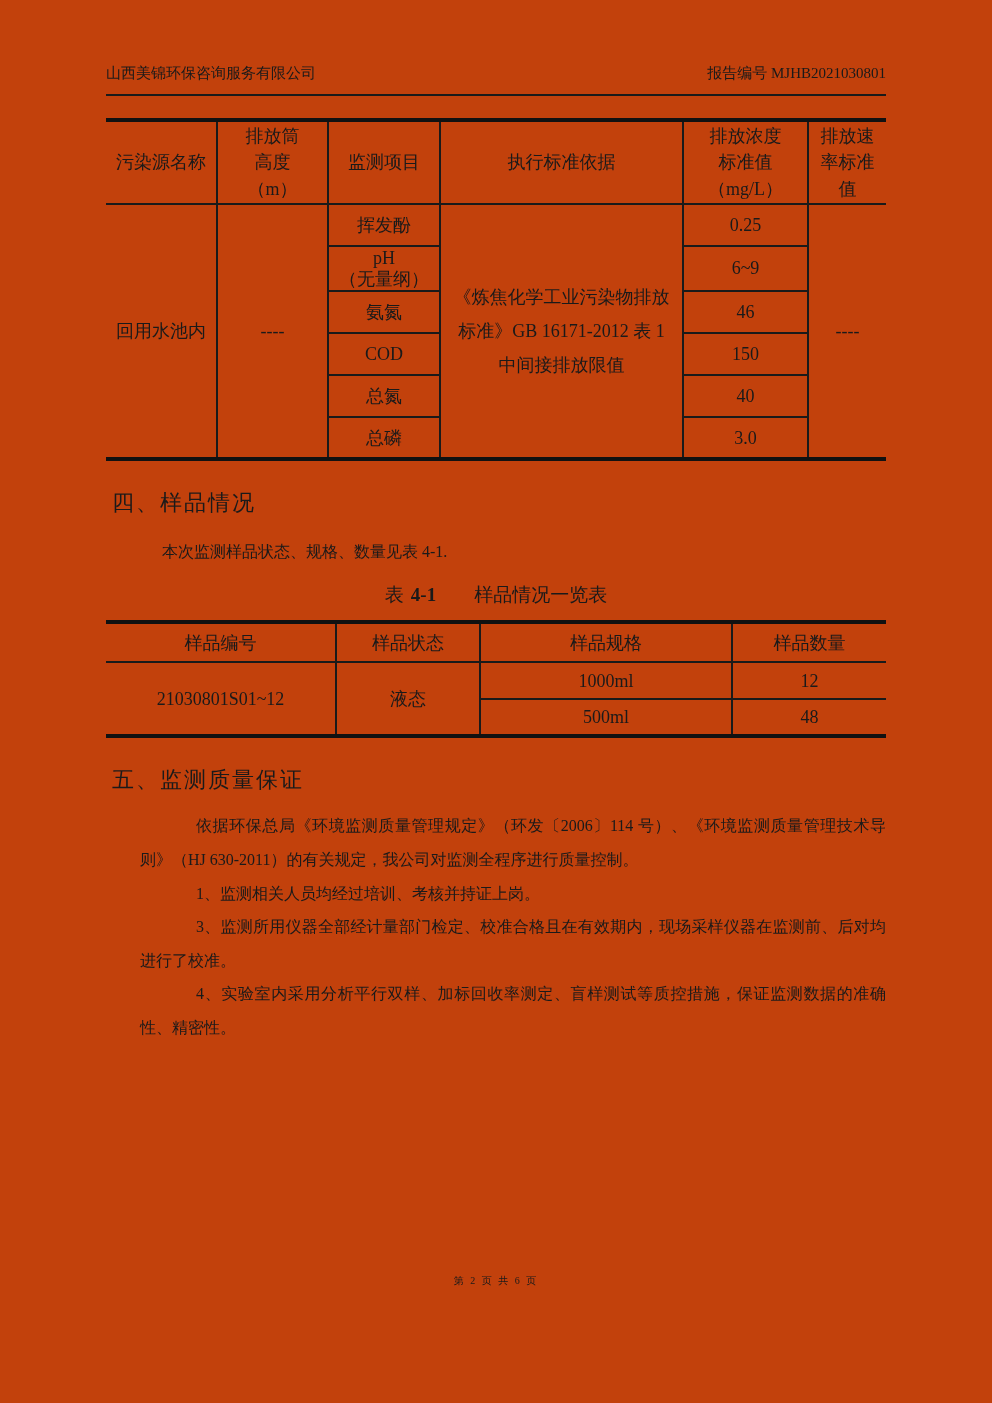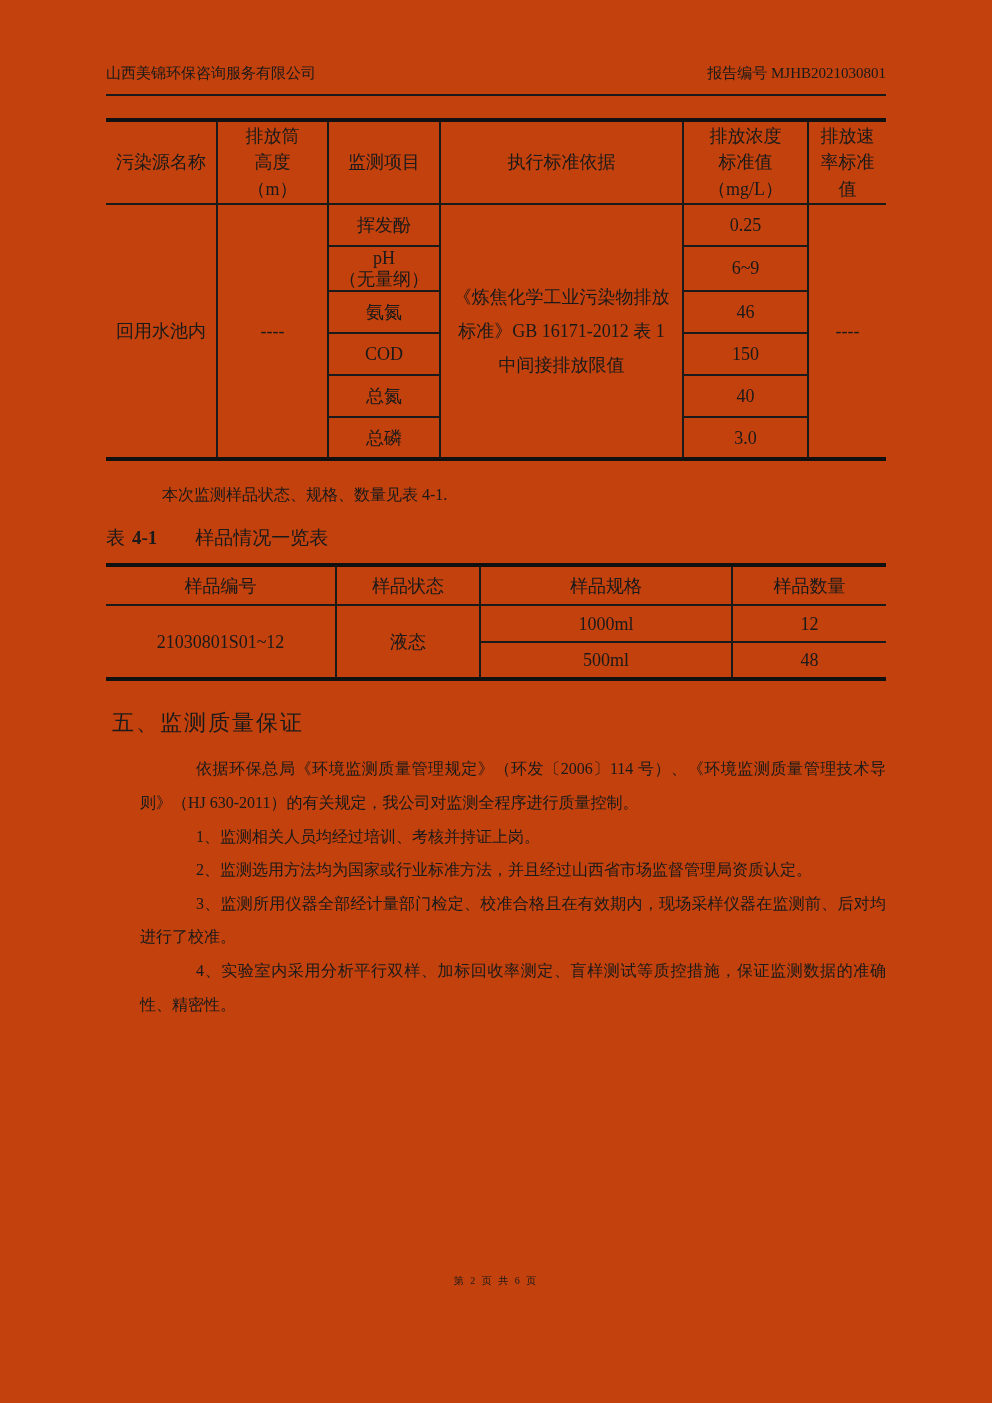--- a/index.html
+++ b/index.html
@@ -49,21 +49,21 @@
   h2.sec-title {
     font-size: 22px; font-weight: 400; letter-spacing: 2px;
     margin: 27px 0 0 6px;
   }
   p.body-text {
     font-size: 16px; text-indent: 56px; text-align: justify;
     line-height: 2.1; margin: 0;
   }
   p.intro4 { margin-top: 22px; line-height: 1.5; }
   .table-caption {
-    font-size: 19px; margin-top: 18px;
+    text-align: center; font-size: 19px; margin-top: 18px;
   }
   .table-caption .cap-label { margin-right: 7px; }
   .table-caption .cap-num { font-weight: bold; }
   .table-caption .cap-title { margin-left: 38px; }
   .sec5-block { margin-top: 14px; margin-left: 34px; }
 
   
   .page-footer {
     position: absolute; left: 0; right: 0; top: 1274px;
     text-align: center; font-size: 10px; letter-spacing: 2px;
@@ -130,20 +130,21 @@
           <td>总氮</td>
           <td>40</td>
         </tr>
         <tr>
           <td>总磷</td>
           <td>3.0</td>
         </tr>
       </tbody>
     </table>
 
+    <h2 class="sec-title">四、样品情况</h2>
 
     <p class="body-text intro4">本次监测样品状态、规格、数量见表 4-1.</p>
 
     <div class="table-caption">
       <span class="cap-label">表</span><span class="cap-num">4-1</span><span class="cap-title">样品情况一览表</span>
     </div>
 
     <table class="sample-table">
       <colgroup>
         <col style="width:230px">
@@ -171,21 +172,20 @@
           <td>48</td>
         </tr>
       </tbody>
     </table>
 
     <h2 class="sec-title">五、监测质量保证</h2>
 
     <div class="sec5-block">
       <p class="body-text">依据环保总局《环境监测质量管理规定》（环发〔2006〕114 号）、《环境监测质量管理技术导则》（HJ 630-2011）的有关规定，我公司对监测全程序进行质量控制。</p>
       <p class="body-text">1、监测相关人员均经过培训、考核并持证上岗。</p>
-      <p class="body-text">2、监测选用方法均为国家或行业标准方法，并且经过山西省市场监督管理局资质认定。</p>
       <p class="body-text">3、监测所用仪器全部经计量部门检定、校准合格且在有效期内，现场采样仪器在监测前、后对均进行了校准。</p>
       <p class="body-text">4、实验室内采用分析平行双样、加标回收率测定、盲样测试等质控措施，保证监测数据的准确性、精密性。</p>
     </div>
 
   </div>
 
   <div class="page-footer">第 2 页 共 6 页</div>
 </div>
 
 </body></html>

